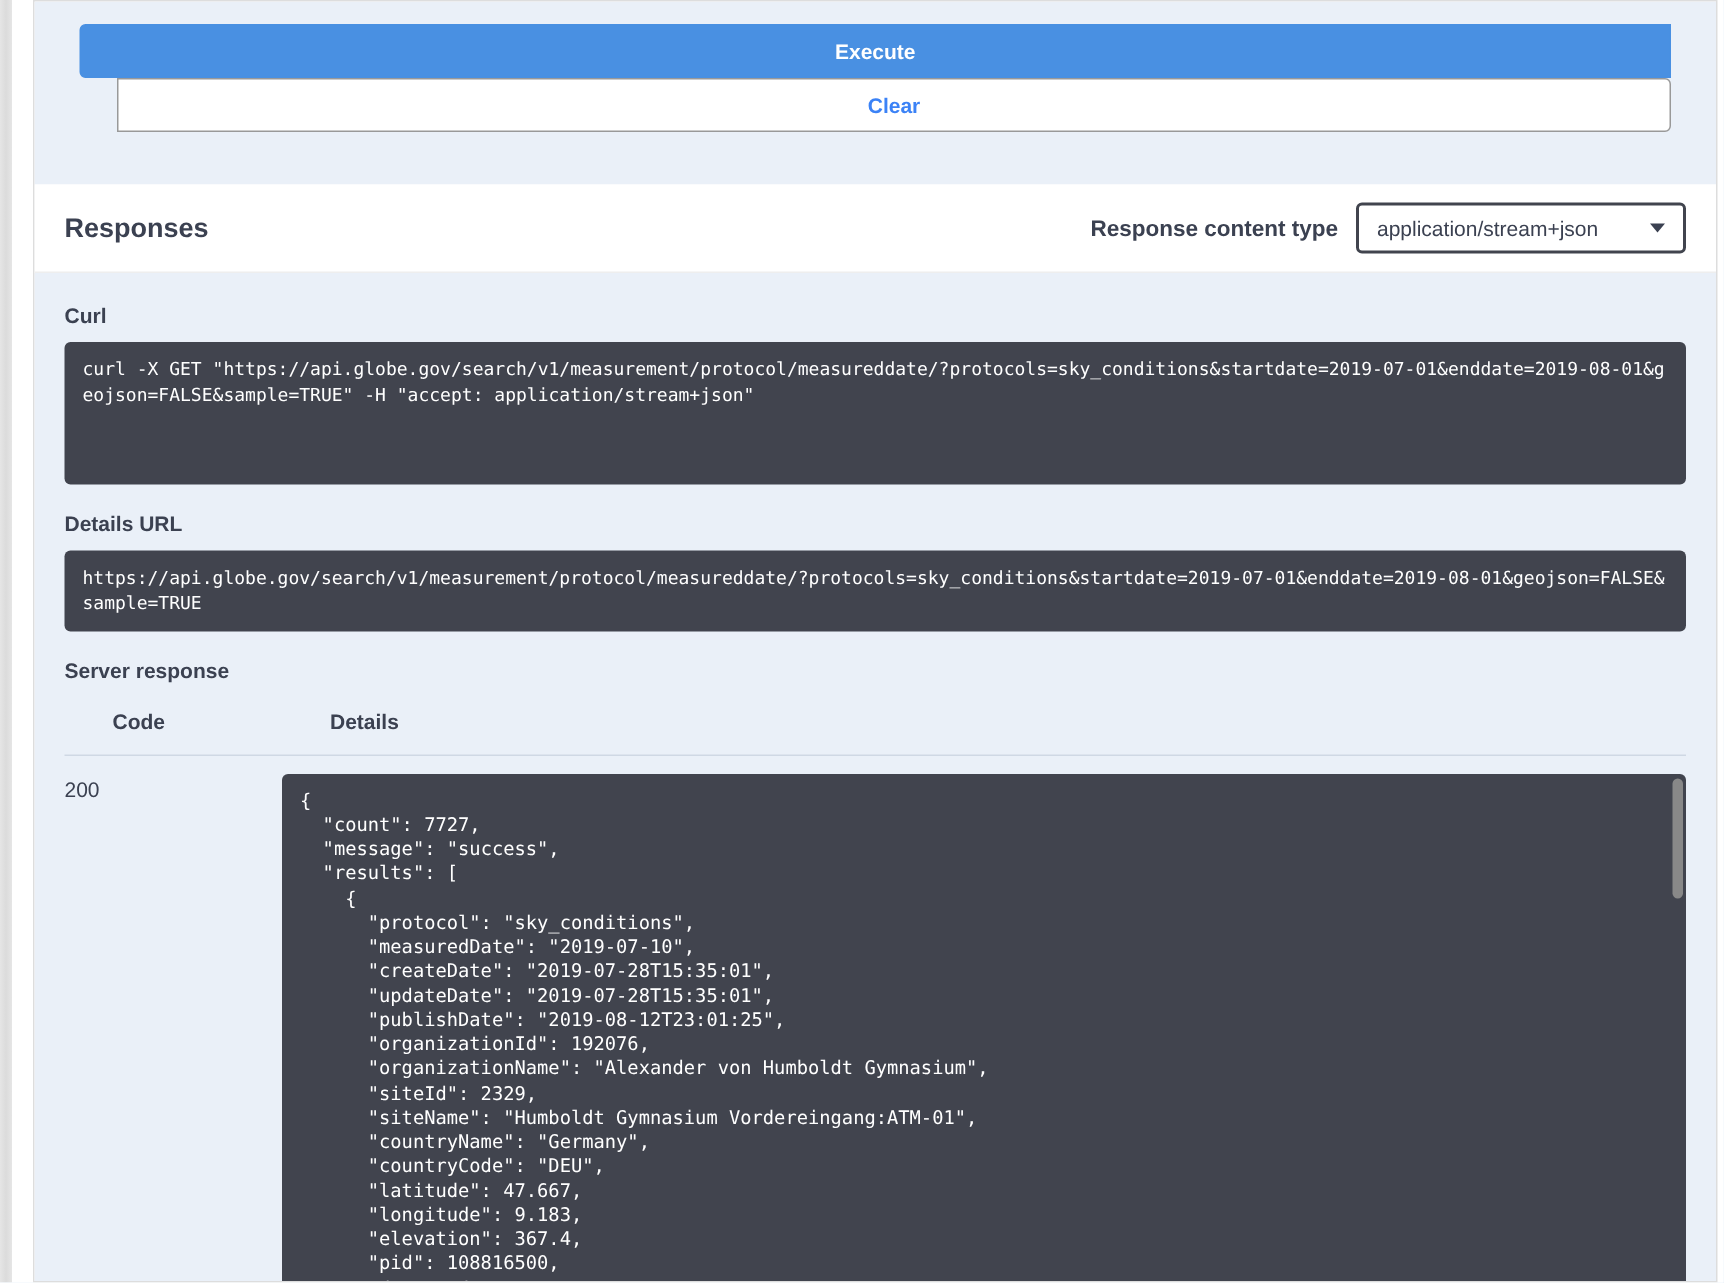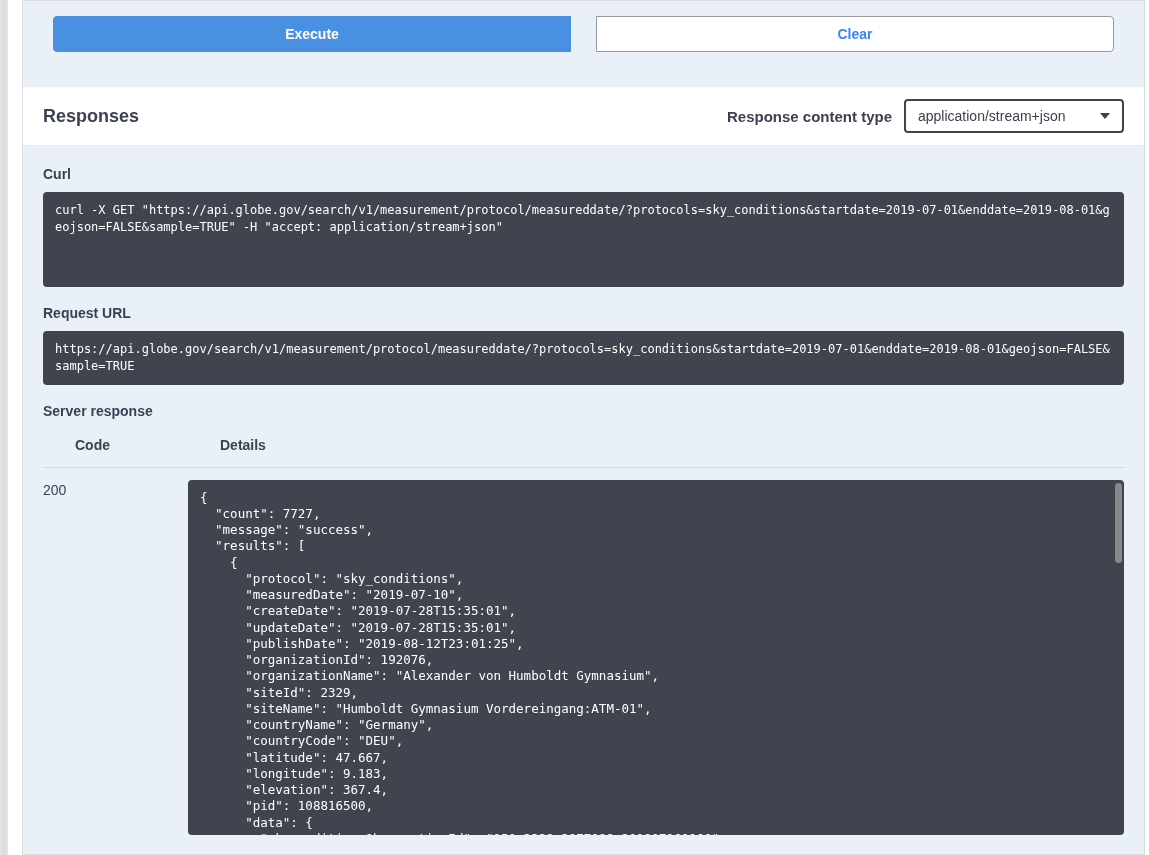--- a/index.html
+++ b/index.html
@@ -33,20 +33,21 @@
       background: #fff;
       overflow: hidden;
     }
     .button-section {
       background: #eaf0f8;
       padding: 15px 30px 35px 30px;
     }
     .button-row {
       display: flex;
       gap: 0;
+      flex-direction: column;
     }
     .btn {
       flex: 1;
       padding: 9px 0;
       text-align: center;
       font-size: 14px;
       font-weight: 700;
       border: 1px solid #999;
       cursor: pointer;
     }
@@ -214,21 +215,21 @@
           <span>application/stream+json</span>
           <span class="chevron"></span>
         </div>
       </div>
     </div>
 
     <div class="response-body-section">
       <div class="section-label">Curl</div>
       <div class="code-box curl-box">curl -X GET "https://api.globe.gov/search/v1/measurement/protocol/measureddate/?protocols=sky_conditions&amp;startdate=2019-07-01&amp;enddate=2019-08-01&amp;geojson=FALSE&amp;sample=TRUE" -H "accept: application/stream+json"</div>
 
-      <div class="section-label">Request URL</div>
+      <div class="section-label">Details URL</div>
       <div class="code-box">https://api.globe.gov/search/v1/measurement/protocol/measureddate/?protocols=sky_conditions&amp;startdate=2019-07-01&amp;enddate=2019-08-01&amp;geojson=FALSE&amp;sample=TRUE</div>
 
       <div class="section-label">Server response</div>
 
       <div class="table-header">
         <div class="col-code">Code</div>
         <div class="col-details">Details</div>
       </div>
 
       <div class="table-row">

